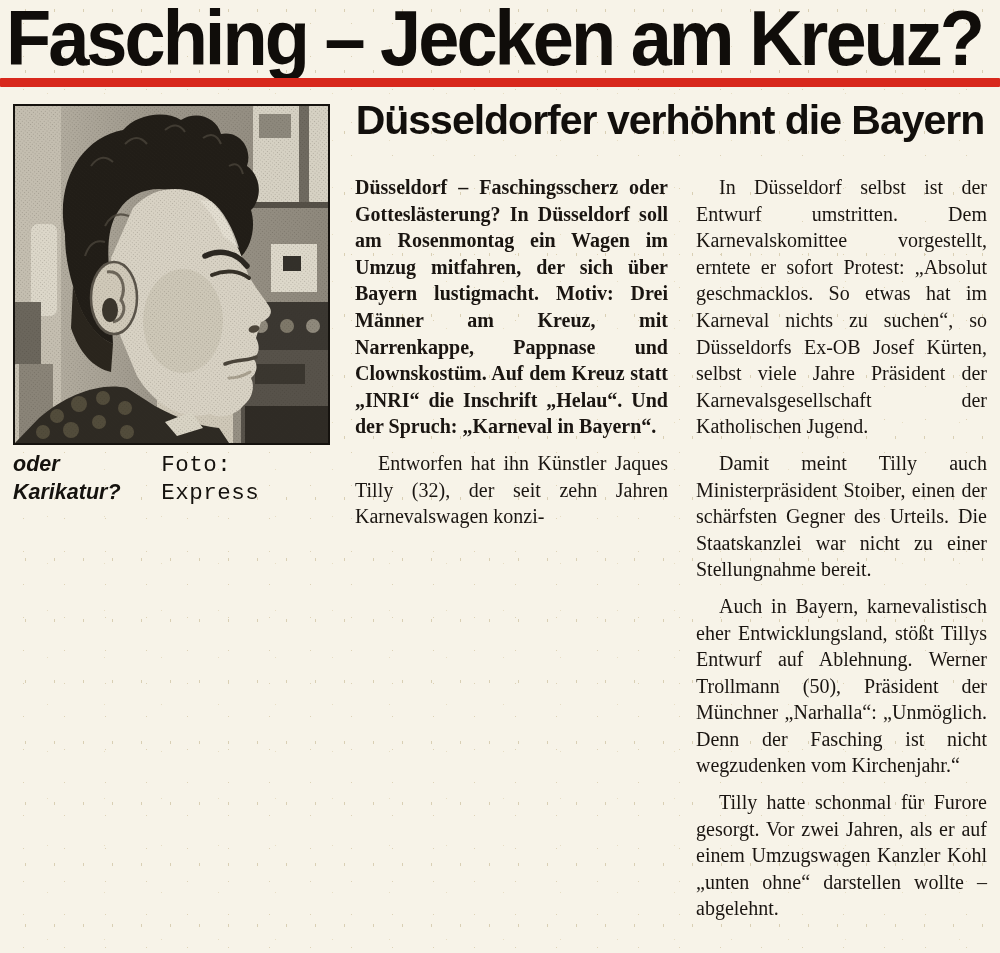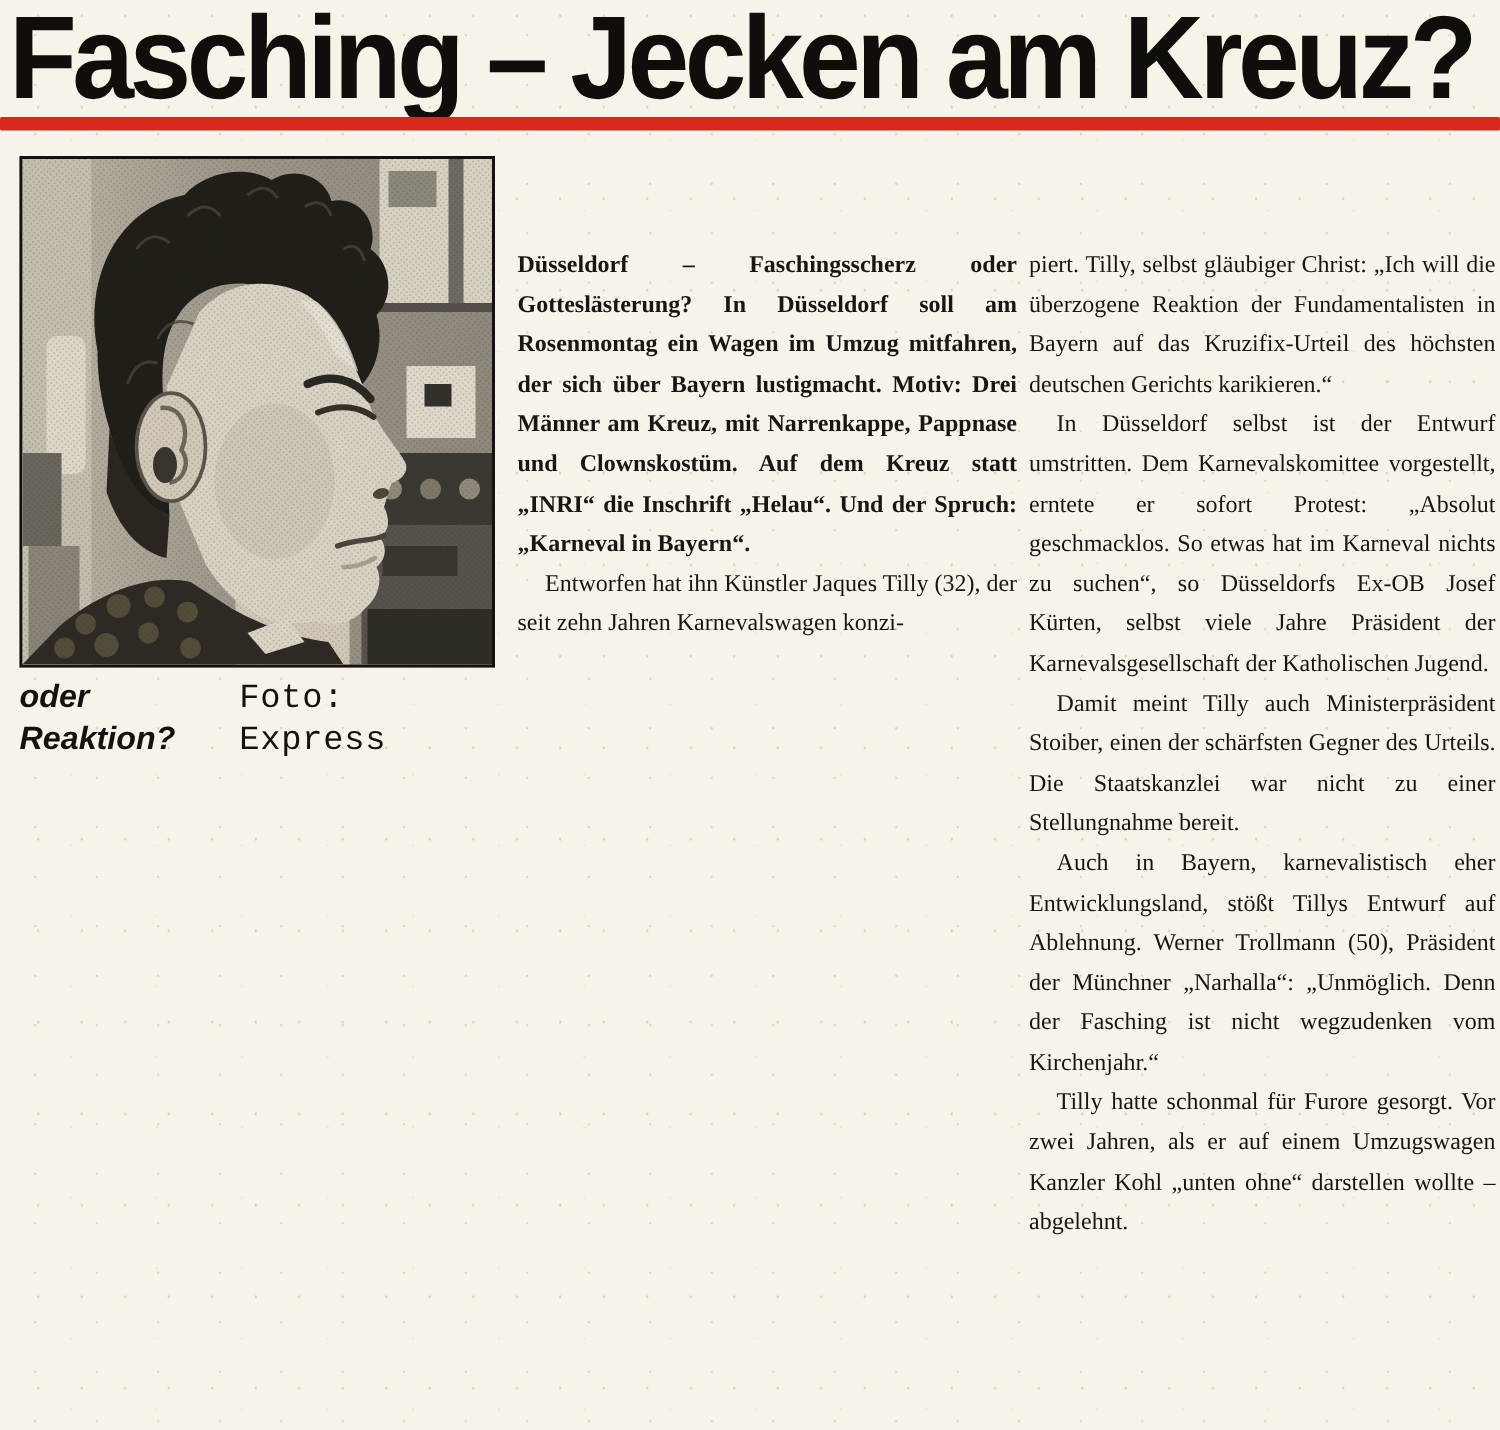--- a/index.html
+++ b/index.html
@@ -57,35 +57,36 @@
   }
   .cap-line1 { display:block; text-align:justify; text-align-last:justify; }
   .cap-line2 { display:flex; justify-content:space-between; align-items:baseline; }
   .cap-credit { font-style:normal; font-weight:400; font-size:22.5px; letter-spacing:0.5px;font-family:Liberation Mono, monospace; }
 
   
   .col { position:absolute; top:164px; }
   .col-1 { left:345px; width:333px; }
   .col-2 { left:686px; width:311px; }
   .col p {
-    margin:0; text-align:justify;
-    font-size:16px; line-height:26.6px;
+    margin:10px; text-align:justify;
+    font-size:20px; line-height:26.6px;
     color:#1a1511;
   }
   .lead { font-weight:700; }
   .indent { text-indent:1.15em; }
 </style>
 </head>
 <body>
 
 <div class="page">
 
   <h1 class="headline">Fasching – Jecken am Kreuz?</h1>
   <div class="red-rule" style="background:#d8281c;"></div>
 
+  <h2 class="subheadline">Düsseldorfer verhöhnt die Bayern</h2>
 
   <figure class="photo-frame" style="margin:0">
     <svg width="313" height="337" viewBox="0 0 313 337">
       <defs>
         <pattern id="halftone" width="2.8" height="2.8" patternUnits="userSpaceOnUse" patternTransform="rotate(40)">
           <circle cx="1.4" cy="1.4" r="0.55" fill="#2f2a22" fill-opacity="0.26"></circle>
         </pattern>
         <linearGradient id="bgGrad" x1="0" y1="0" x2="1" y2="0">
           <stop offset="0" stop-color="#bcb6a8"></stop>
           <stop offset="0.45" stop-color="#9c968a"></stop>
@@ -183,31 +184,30 @@
           </g>
         </g>
       </g>
 
       <rect x="0" y="0" width="313" height="337" fill="url(#halftone)"></rect>
     </svg>
   </figure>
 
   <figcaption class="caption">
     <span class="cap-line2">
-      <span>oder Reaktion?</span>
+      <span>oder Karikatur?</span>
       <span class="cap-credit">Foto: Express</span>
     </span>
   </figcaption>
 
   <div class="col col-1">
     <p class="lead">Düsseldorf – Faschingsscherz oder Gotteslästerung? In Düsseldorf soll am Rosenmontag ein Wagen im Umzug mitfahren, der sich über Bayern lustigmacht. Motiv: Drei Männer am Kreuz, mit Narrenkappe, Pappnase und Clownskostüm. Auf dem Kreuz statt „INRI“ die Inschrift „Helau“. Und der Spruch: „Karneval in Bayern“.</p>
     <p class="indent">Entworfen hat ihn Künstler Jaques Tilly (32), der seit zehn Jahren Karnevalswagen konzi-</p>
   </div>
 
   <div class="col col-2">
-    <p>piert. Tilly, selbst gläubiger Christ: „Ich will die überzogene Reaktion der Fundamentalisten in Bayern auf das Kruzifix-Urteil des höchsten deutschen Gerichts karikieren.“</p>
     <p class="indent">In Düsseldorf selbst ist der Entwurf umstritten. Dem Karnevalskomittee vorgestellt, erntete er sofort Protest: „Absolut geschmacklos. So etwas hat im Karneval nichts zu suchen“, so Düsseldorfs Ex-OB Josef Kürten, selbst viele Jahre Präsident der Karnevalsgesellschaft der Katholischen Jugend.</p>
     <p class="indent">Damit meint Tilly auch Ministerpräsident Stoiber, einen der schärfsten Gegner des Urteils. Die Staatskanzlei war nicht zu einer Stellungnahme bereit.</p>
     <p class="indent">Auch in Bayern, karnevalistisch eher Entwicklungsland, stößt Tillys Entwurf auf Ablehnung. Werner Trollmann (50), Präsident der Münchner „Narhalla“: „Unmöglich. Denn der Fasching ist nicht wegzudenken vom Kirchenjahr.“</p>
     <p class="indent">Tilly hatte schonmal für Furore gesorgt. Vor zwei Jahren, als er auf einem Umzugswagen Kanzler Kohl „unten ohne“ darstellen wollte – abgelehnt.</p>
   </div>
 
 </div>
 
 </body></html>

